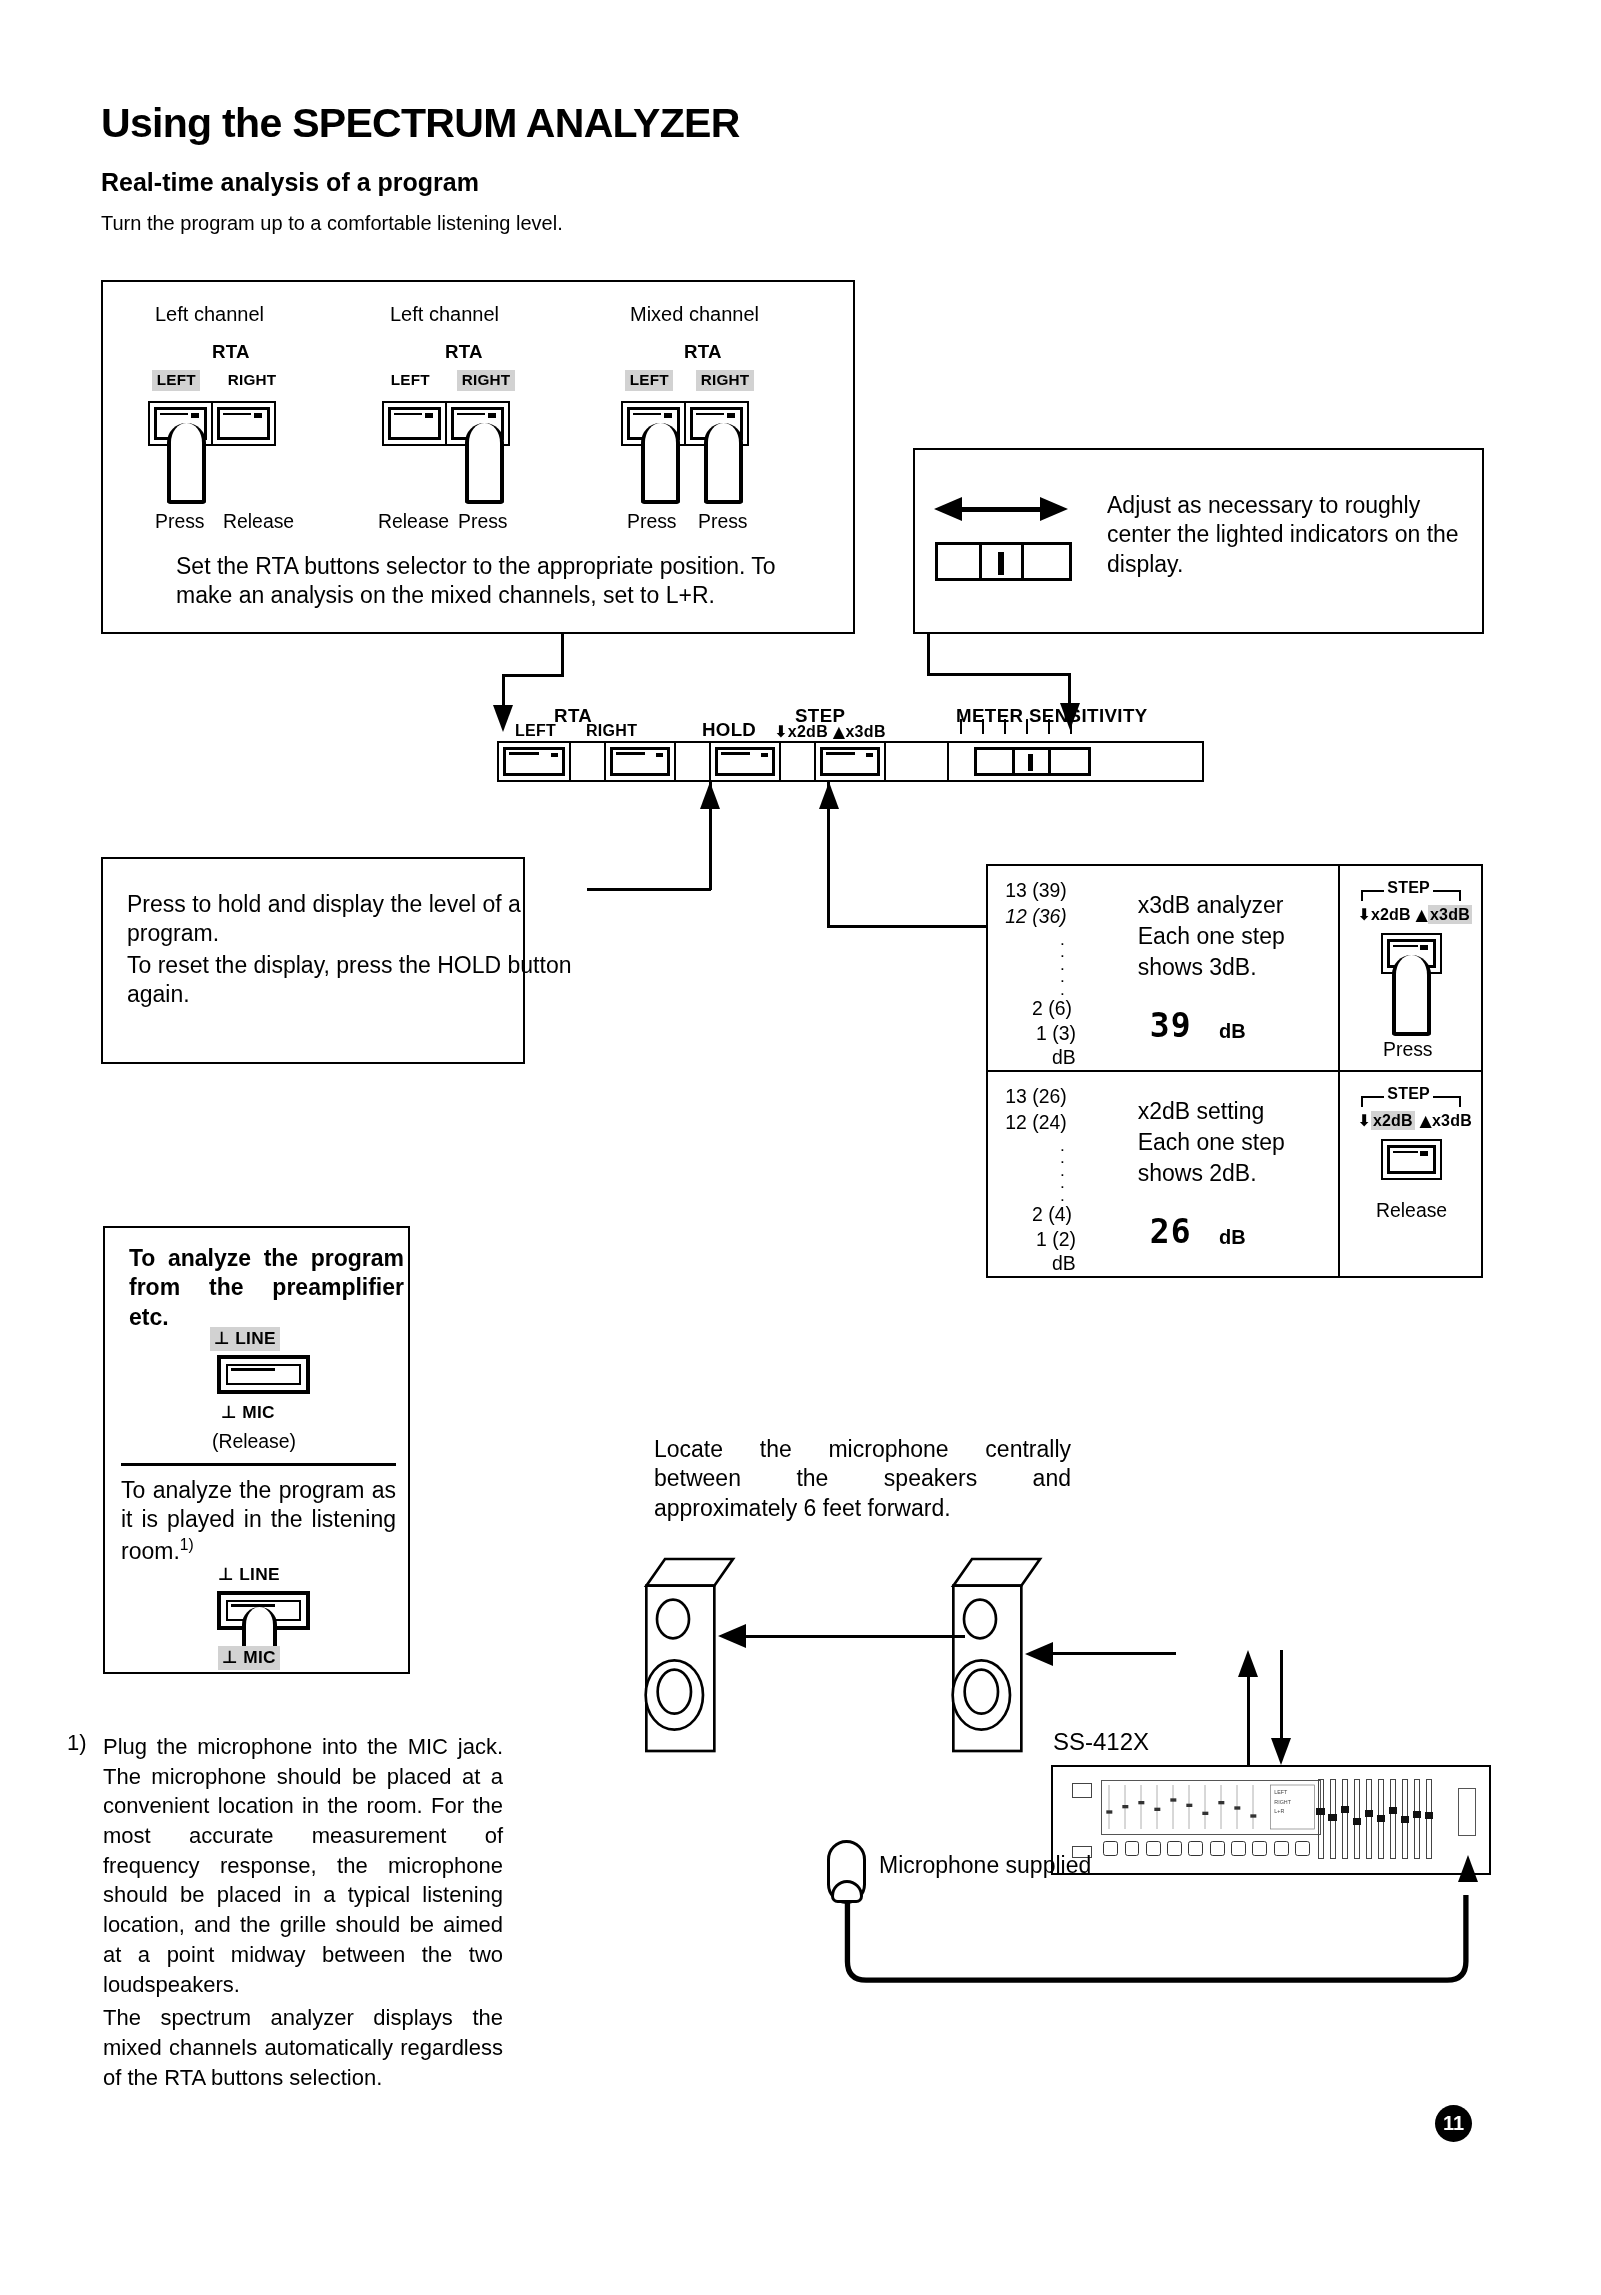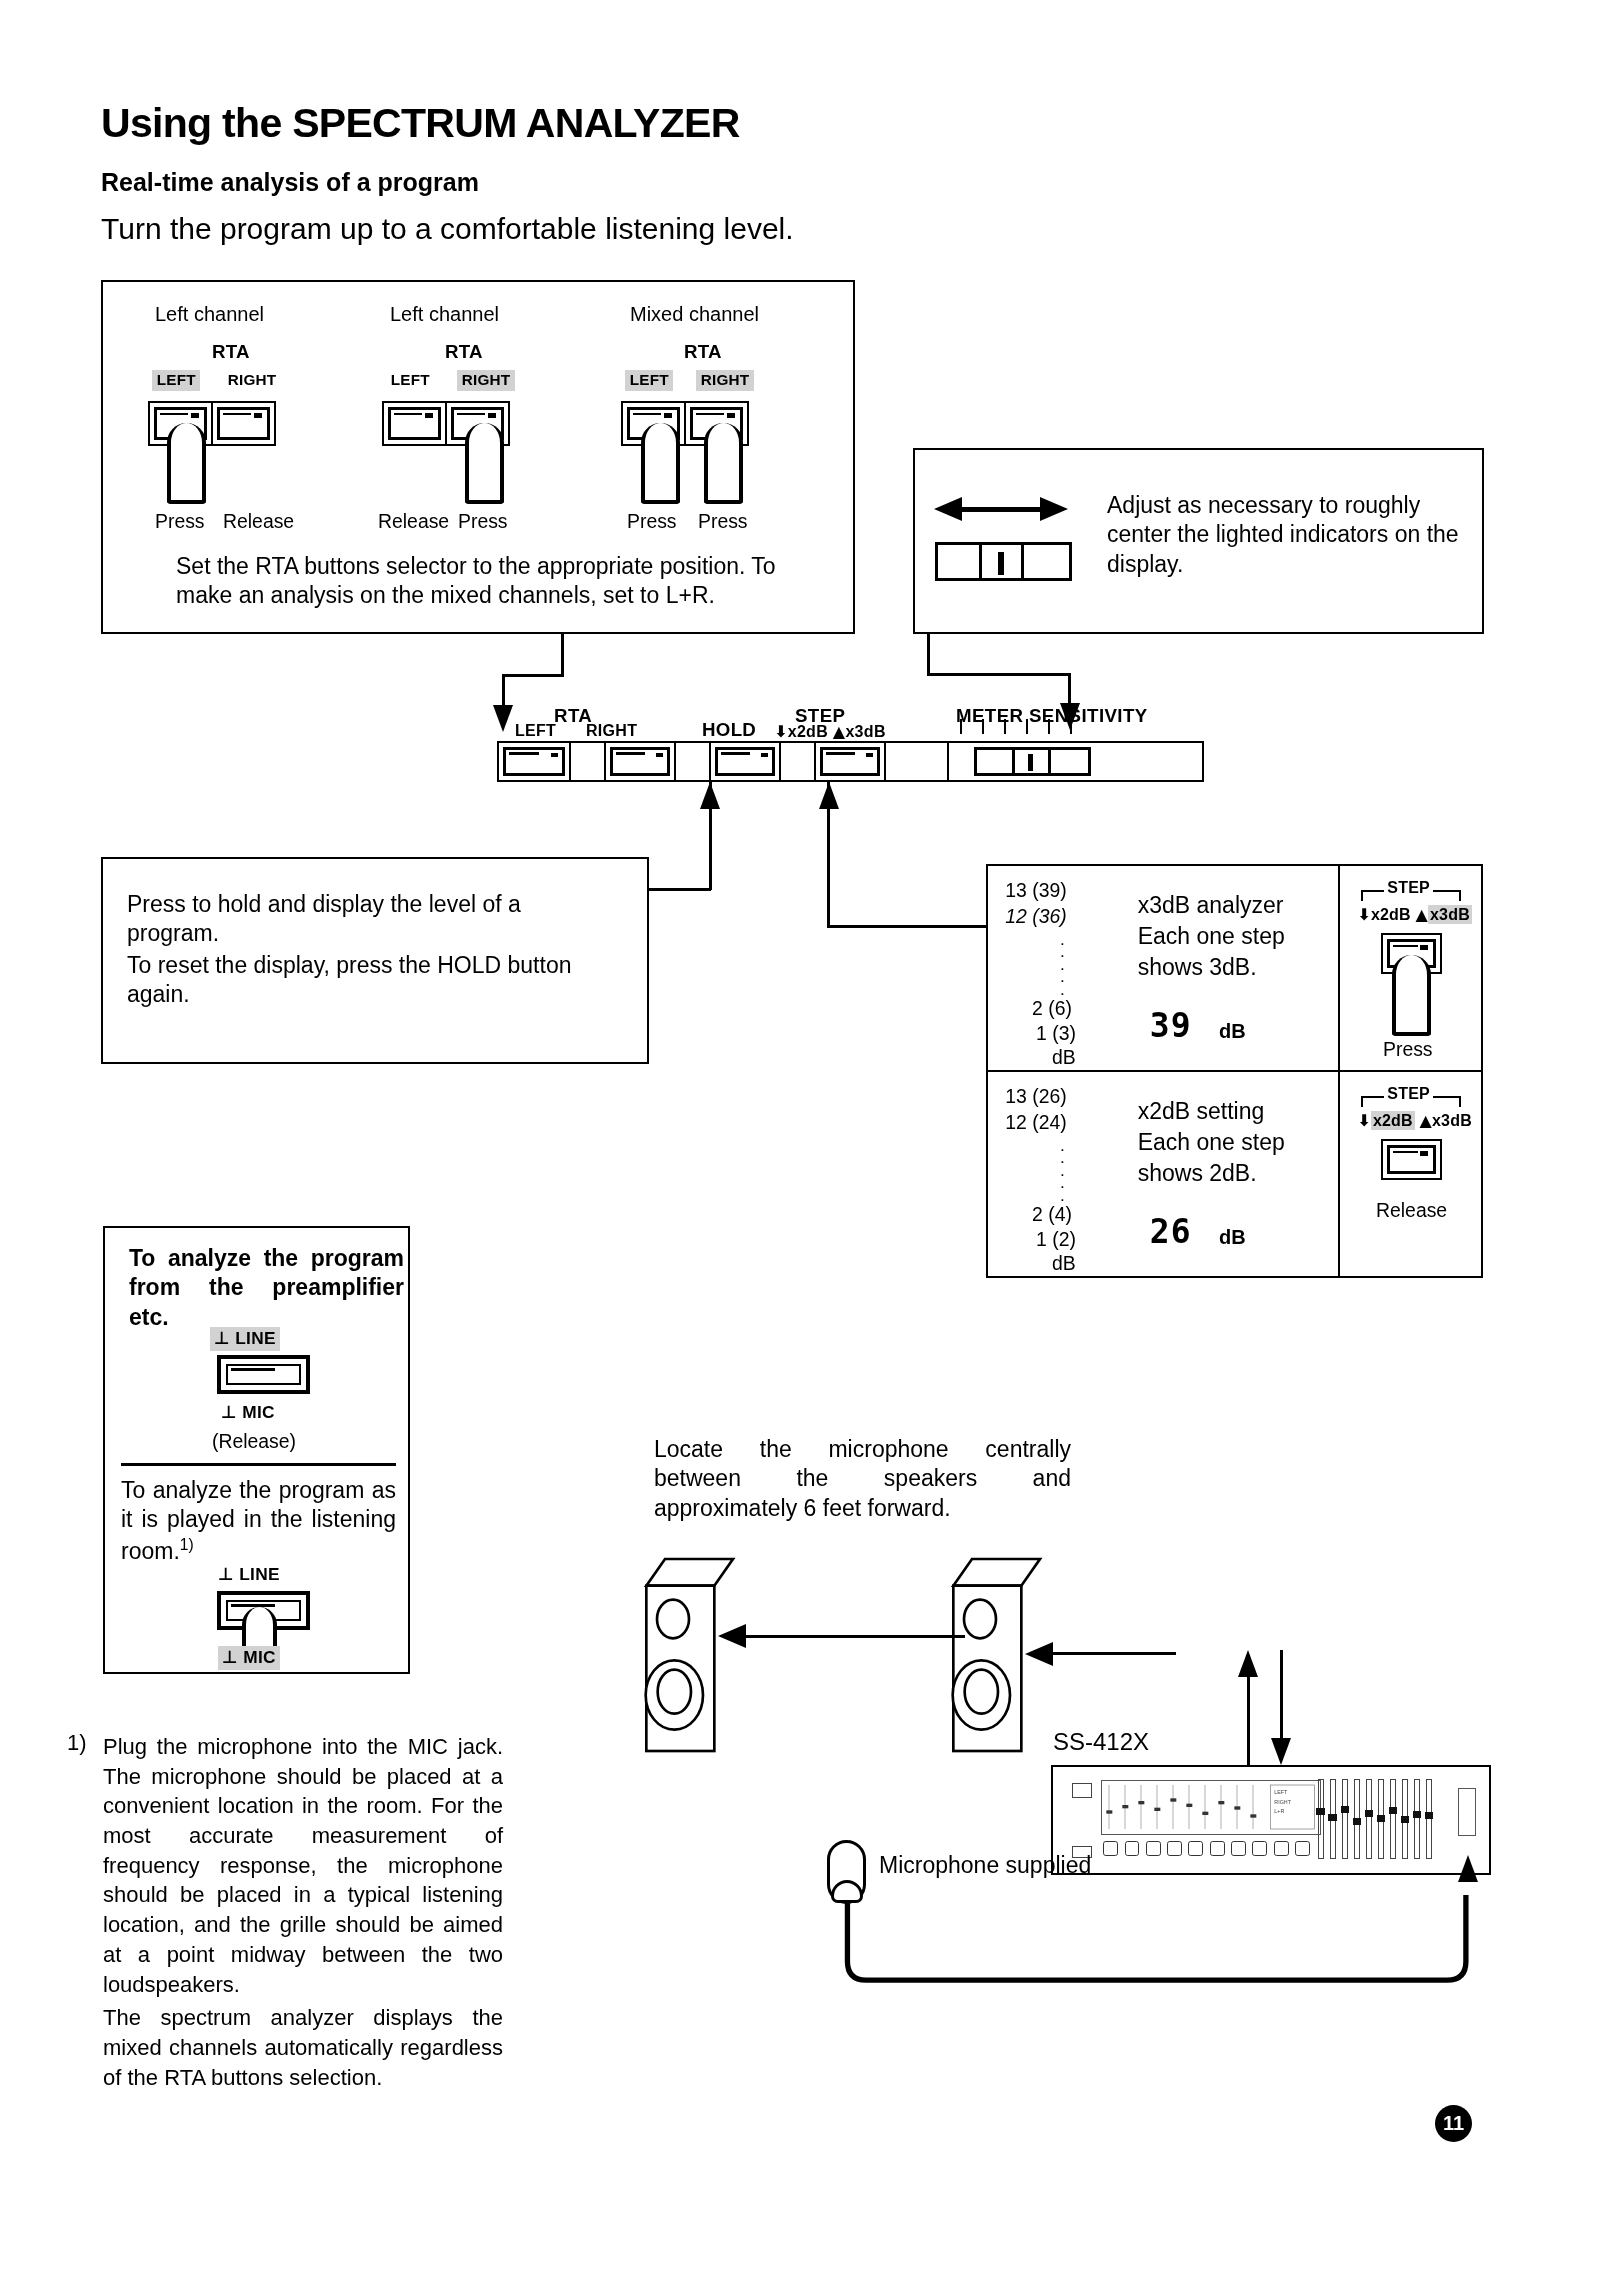--- a/index.html
+++ b/index.html
@@ -4,21 +4,21 @@
 <style>
   html,body{margin:0;padding:0;background:#fff;}
   body{width:1602px;height:2295px;position:relative;
        font-family:"Liberation Sans", sans-serif;color:#000;
        -webkit-font-smoothing:antialiased;}
   .page{position:absolute;left:0;top:0;width:1602px;height:2295px;overflow:hidden;}
 
   
   #title{position:absolute;left:101px;top:100px;font-size:41px;font-weight:bold;letter-spacing:-0.7px;}
   #subtitle{position:absolute;left:101px;top:168px;font-size:25px;font-weight:bold;}
-  #intro{position:absolute;left:101px;top:212px;font-size:30px;}
+  #intro{position:absolute;left:101px;top:212px;font-size:20px;}
 
   
   .box{position:absolute;border:2px solid #000;box-sizing:border-box;background:#fff;}
   .ptext{font-size:23px;line-height:1.28;}
 
   
   .chanlabel{position:absolute;font-size:20px;}
   .rtatag{position:absolute;font-size:18.7px;font-weight:bold;letter-spacing:0.3px;}
   .btnlabel{position:absolute;font-size:15.3px;font-weight:bold;letter-spacing:0.2px;padding:1.3px 4.7px;}
   .btnlabel.hl{background:#d2d2d2;}
@@ -280,21 +280,21 @@
   </div>
 
   <div class="vline" style="left:709px;top:782px;height:108px;"></div>
   <div class="arrowup" style="left:700px;top:782px;"></div>
   <div class="hline" style="left:587px;top:888px;width:124px;"></div>
 
   <div class="vline" style="left:827px;top:782px;height:145px;"></div>
   <div class="arrowup" style="left:819px;top:782px;"></div>
   <div class="hline" style="left:827px;top:925px;width:160px;"></div>
 
-  <div class="box" style="left:101px;top:857px;width:548px;height:207px;">
+  <div class="box" style="left:101px;top:857px;width:424px;height:207px;">
     <div class="ptext" style="position:absolute;left:24px;top:31px;width:440px;">Press to hold and display the level of a program.</div>
     <div class="ptext" style="position:absolute;left:24px;top:92px;width:454px;">To reset the display, press the HOLD button again.</div>
   </div>
 
   <div id="steptable">
 
     <div style="position:absolute;left:0;top:0;right:0;height:206px;border-bottom:2px solid #000;box-sizing:border-box;">
       <div class="scaleCol" style="position:absolute;left:0;top:0;width:143px;height:100%;">
         <div style="position:absolute;left:17.3px;top:13.3px;">13 (39)</div>
         <div style="position:absolute;left:17.3px;top:39px;font-style:italic;">12 (36)</div>

